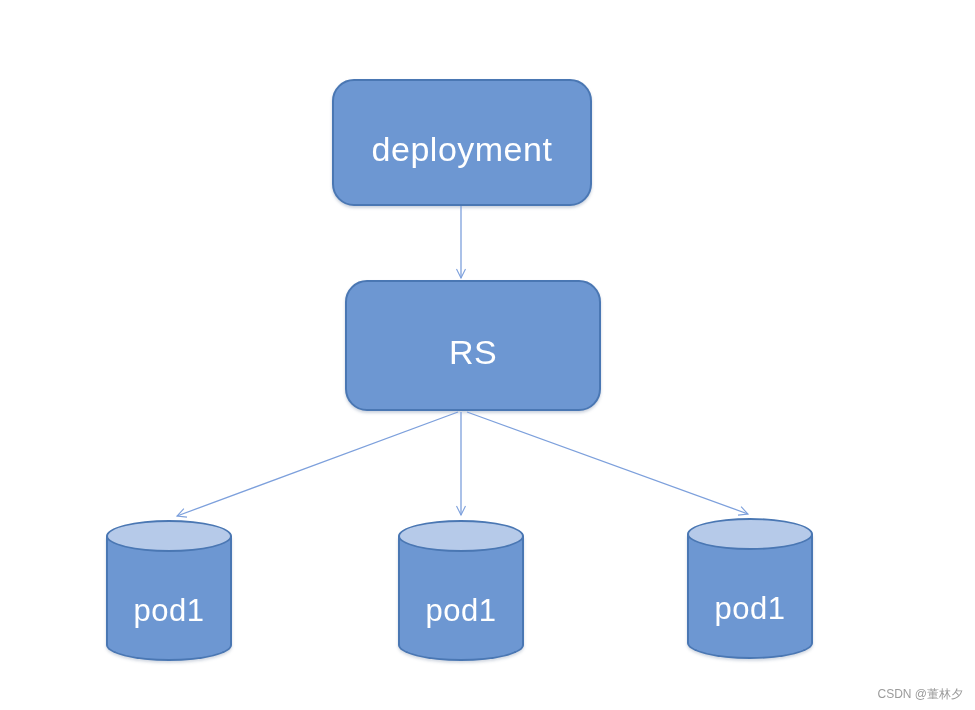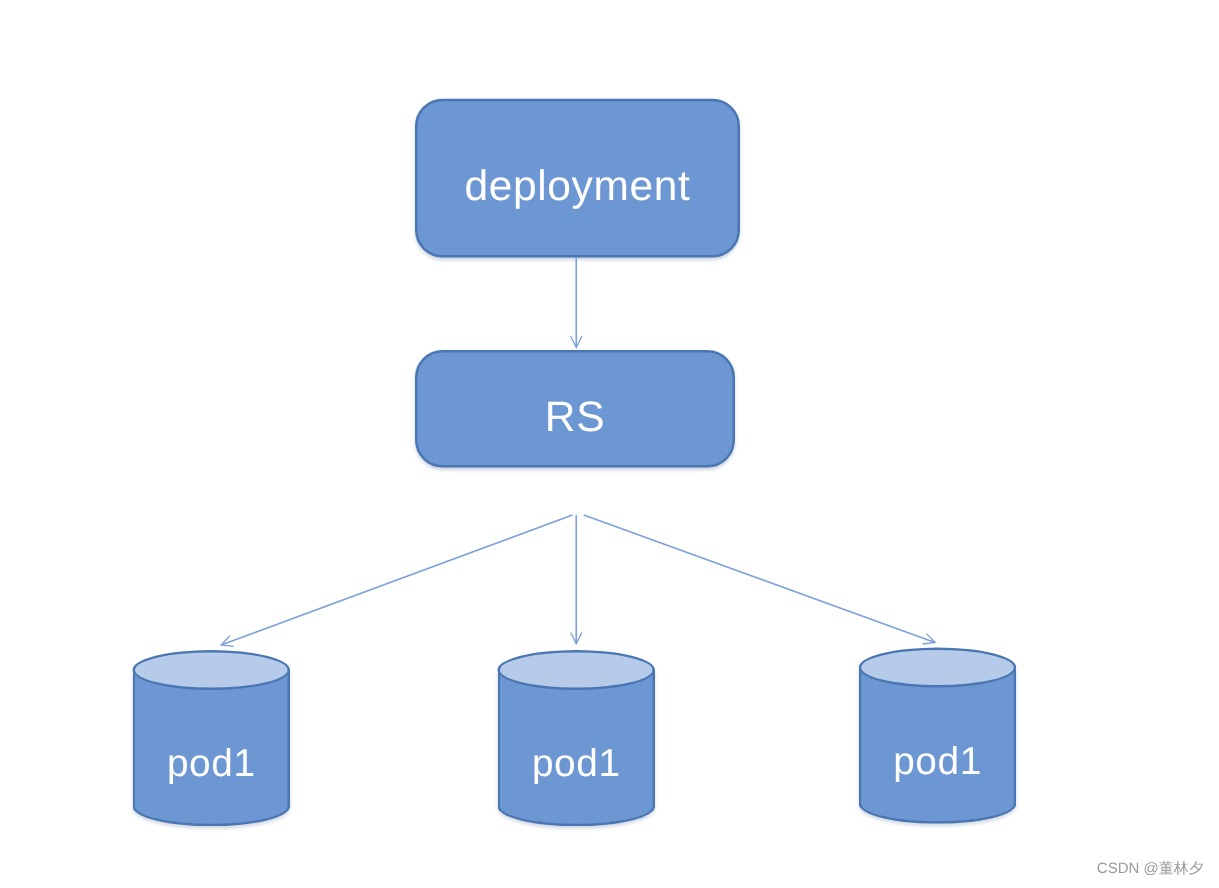--- a/index.html
+++ b/index.html
@@ -31,21 +31,21 @@
     background: var(--node-fill);
     border: 2px solid var(--node-border);
     border-radius: 22px;
     display: flex;
     align-items: center;
     justify-content: center;
     box-shadow: 0 2px 3px rgba(110, 130, 160, 0.35);
     z-index: 1;
   }
   .box-deployment { left: 332px; top: 79px;  width: 260px; height: 127px; }
-  .box-rs         { left: 332px; top: 280px; width: 256px; height: 94px; }
+  .box-rs         { left: 345px; top: 280px; width: 256px; height: 131px; }
   .node-label {
     color: var(--label-text);
     font-size: 34px;
     letter-spacing: 0.5px;
     user-select: none;
     margin-top: 14px;
   }
   
   .cylinder {
     position: absolute;

